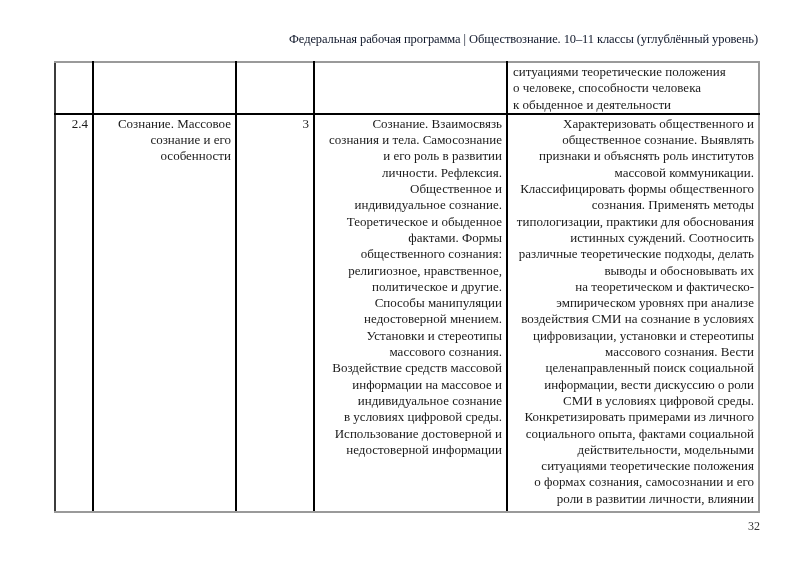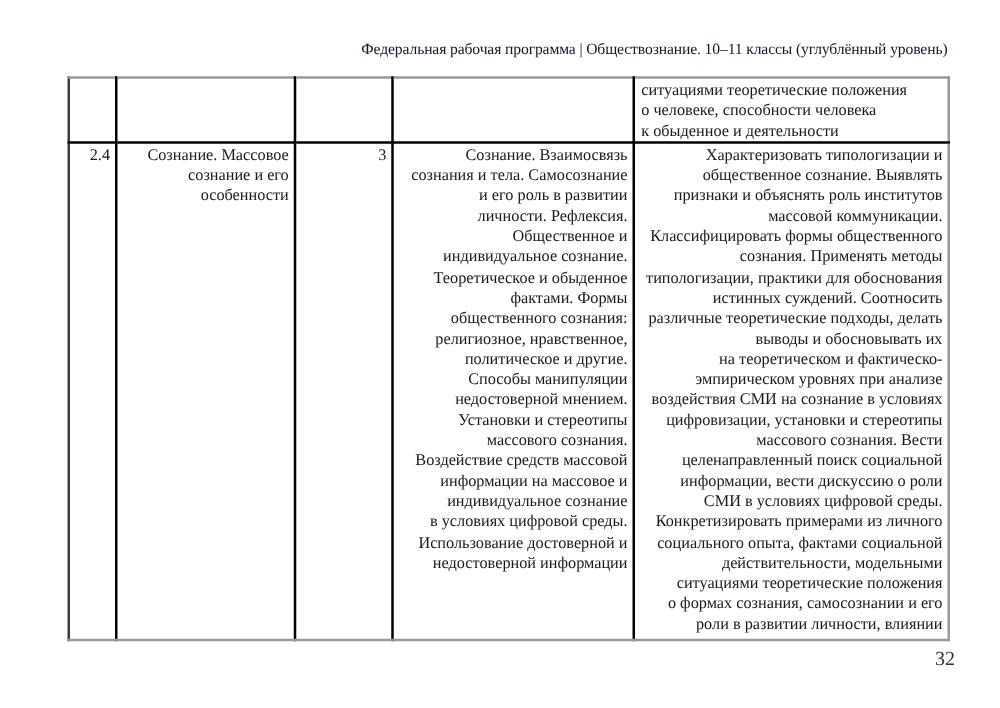--- a/index.html
+++ b/index.html
@@ -21,21 +21,21 @@
       right: 42px;
       font-size: 12.5px;
       color: #0f172a;
       white-space: nowrap;
       letter-spacing: -0.1px;
     }
     .page-number {
       position: absolute;
       top: 519px;
       left: 748px;
-      font-size: 16px;
+      font-size: 12px;
       color: #333333;
     }
     table.program-table {
       position: absolute;
       top: 61px;
       left: 54px;
       border-collapse: collapse;
       table-layout: fixed;
       width: 704px;
     }
@@ -120,21 +120,21 @@
       <span class="line">Установки и стереотипы</span>
       <span class="line">массового сознания.</span>
       <span class="line">Воздействие средств массовой</span>
       <span class="line">информации на массовое и</span>
       <span class="line">индивидуальное сознание</span>
       <span class="line">в условиях цифровой среды.</span>
       <span class="line">Использование достоверной и</span>
       <span class="line">недостоверной информации</span>
     </td>
     <td>
-      <span class="line">Характеризовать типологизации и</span>
+      <span class="line">Характеризовать общественного и</span>
       <span class="line">общественное сознание. Выявлять</span>
       <span class="line">признаки и объяснять роль институтов</span>
       <span class="line">массовой коммуникации.</span>
       <span class="line">Классифицировать формы общественного</span>
       <span class="line">сознания. Применять методы</span>
       <span class="line">типологизации, практики для обоснования</span>
       <span class="line">истинных суждений. Соотносить</span>
       <span class="line">различные теоретические подходы, делать</span>
       <span class="line">выводы и обосновывать их</span>
       <span class="line">на теоретическом и фактическо-</span>

